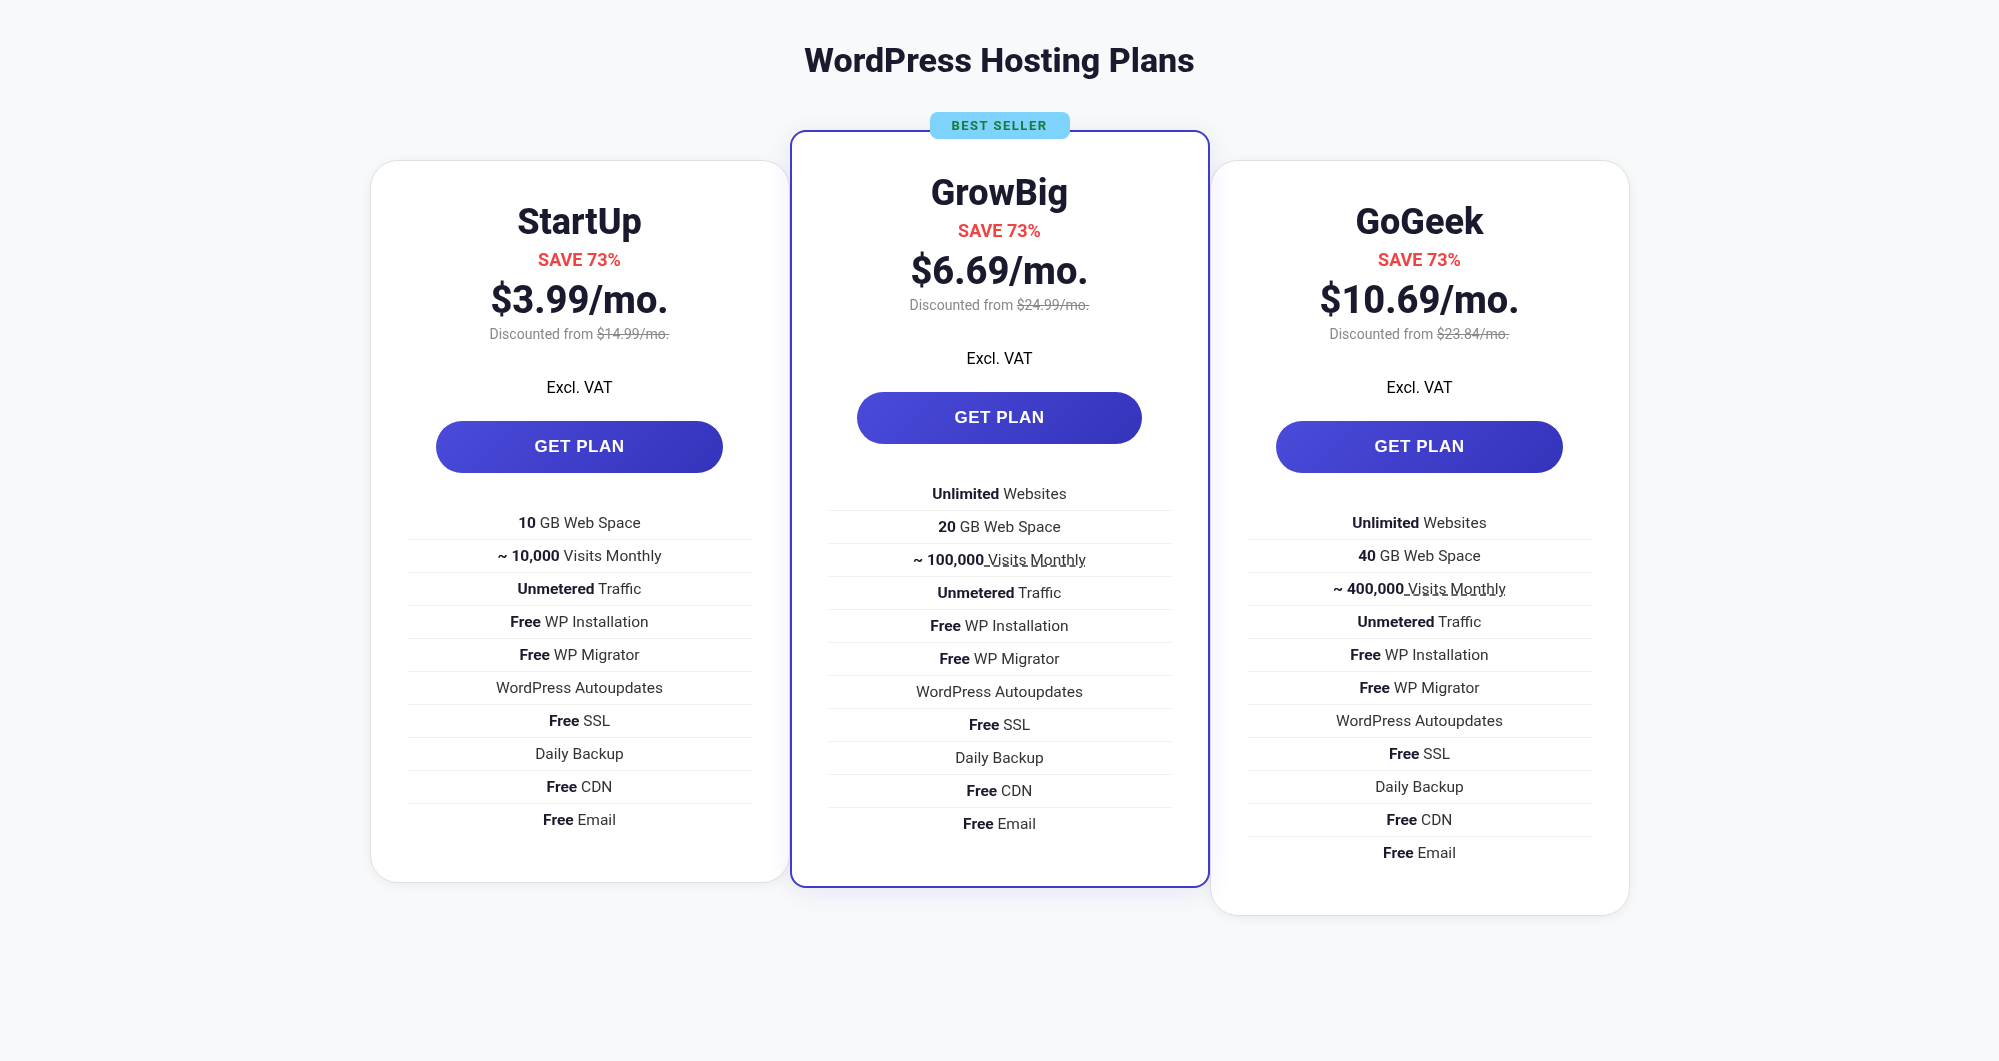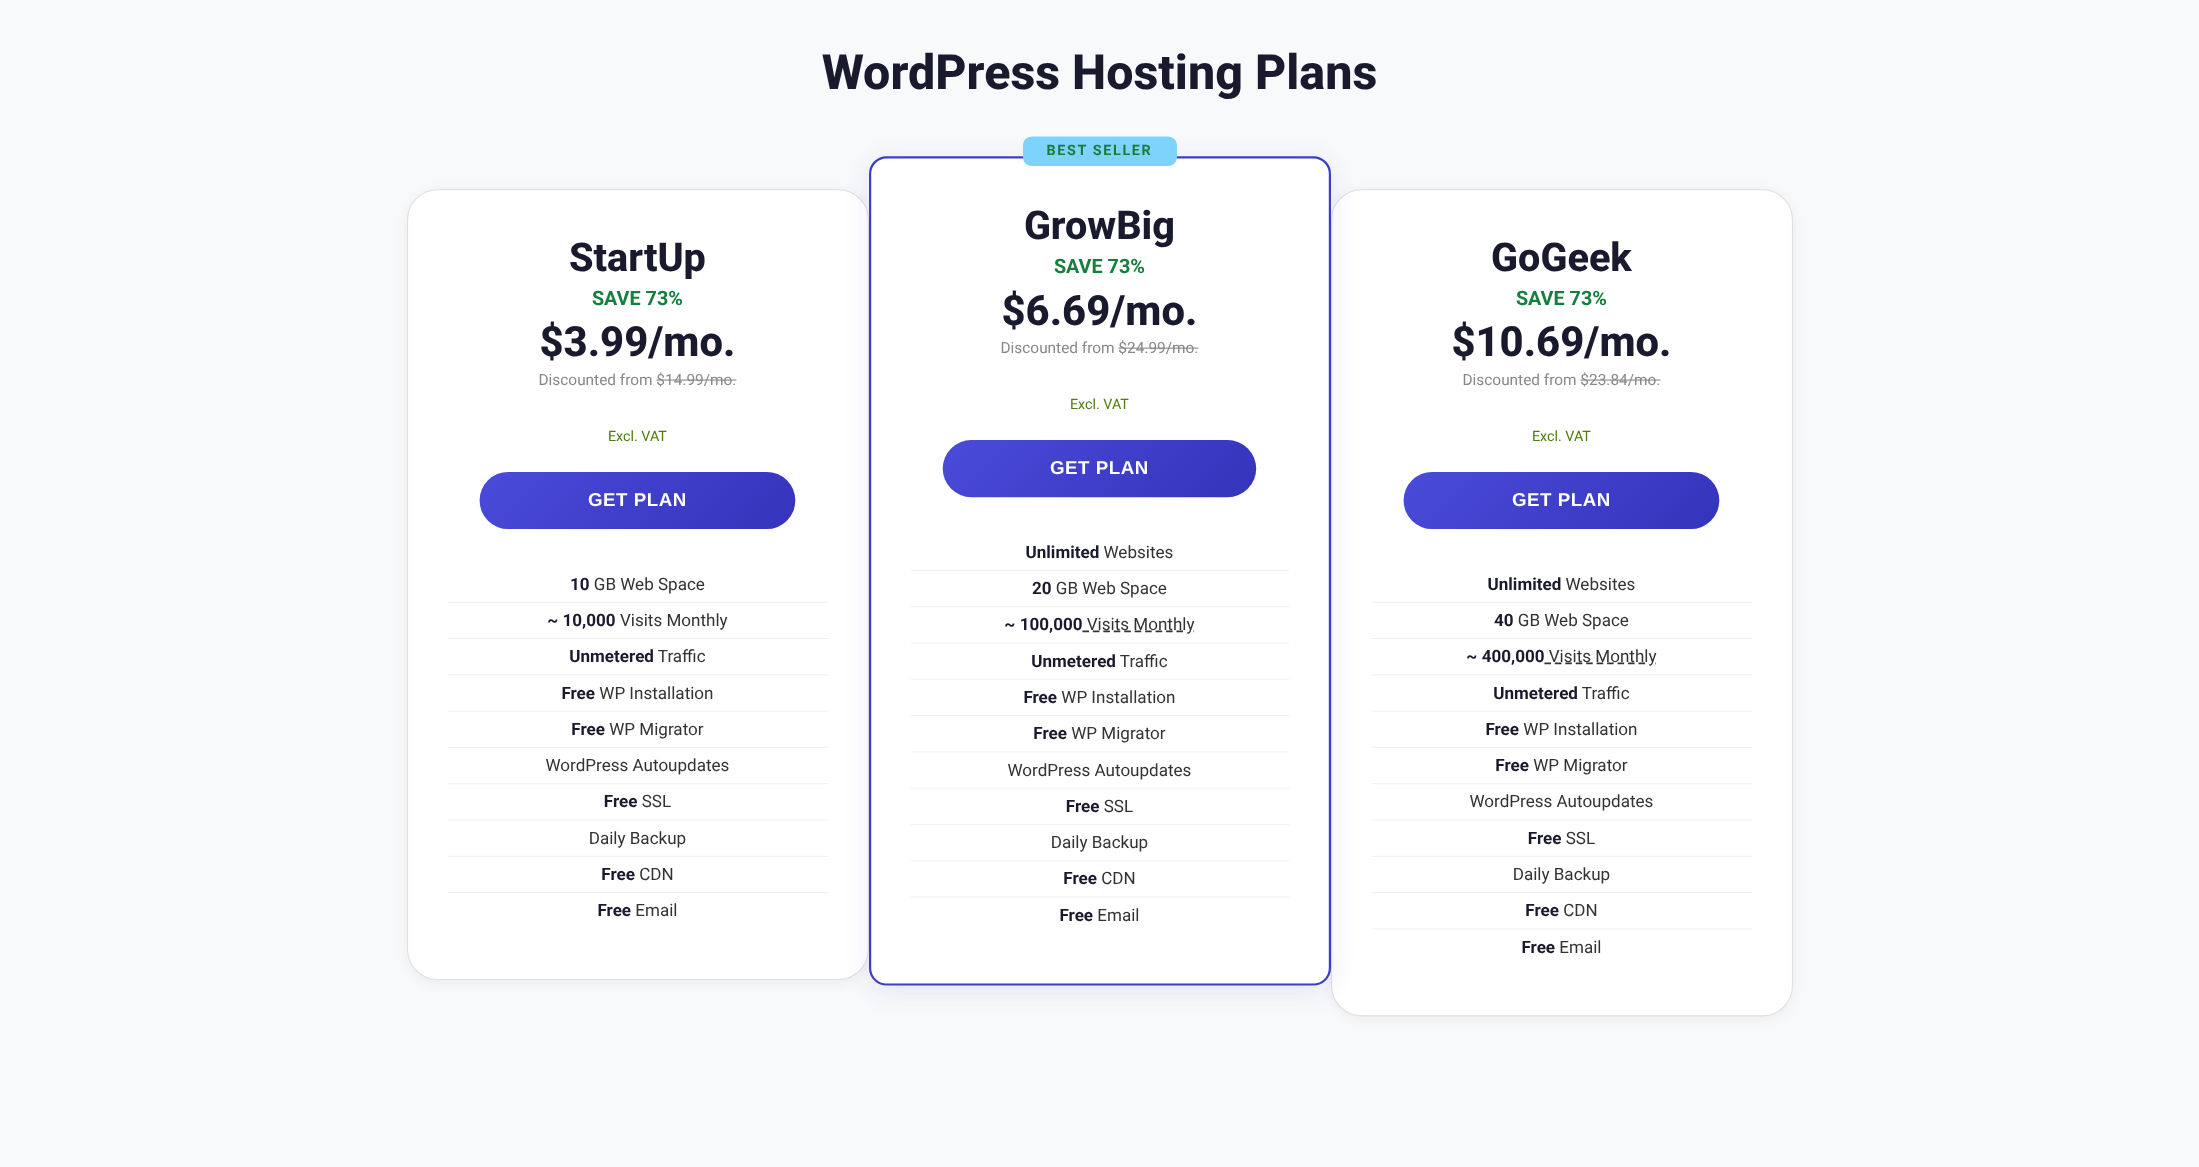--- a/index.html
+++ b/index.html
@@ -12,21 +12,21 @@
       font-family: -apple-system, BlinkMacSystemFont, 'Segoe UI', Roboto, sans-serif;
       background: #f8f9fa;
       min-height: 1061px;
       display: flex;
       flex-direction: column;
       align-items: center;
       padding: 40px 20px 60px;
     }
 
     .page-title {
-      font-size: 44px;
+      font-size: 34px;
       font-weight: 800;
       color: #1a1a2e;
       text-align: center;
       margin-bottom: 50px;
     }
 
     .plans-container {
       display: flex;
       gap: 0;
       align-items: flex-start;
@@ -79,21 +79,21 @@
     .plan-name {
       font-size: 36px;
       font-weight: 800;
       color: #1a1a2e;
       margin-bottom: 6px;
     }
 
     .save-label {
       font-size: 18px;
       font-weight: 700;
-      color: #15803d;
+      color: #ef4444;
       margin-bottom: 8px;
     }
 
     .price {
       font-size: 38px;
       font-weight: 800;
       color: #1a1a2e;
       margin-bottom: 4px;
     }
 
@@ -101,22 +101,22 @@
       font-size: 14px;
       color: #888;
       margin-bottom: 2px;
     }
 
     .discounted-from s {
       color: #888;
     }
 
     .excl-vat {
-      font-size: 13px;
-      color: #4d7c0f;
+      font-size: 16px;
+      color: #000000;
       margin-bottom: 24px;
       margin-top: 36px;
     }
 
     .get-plan-btn {
       background: linear-gradient(135deg, #4b4bdb, #3333bb);
       color: #fff;
       border: none;
       border-radius: 50px;
       font-size: 17px;

